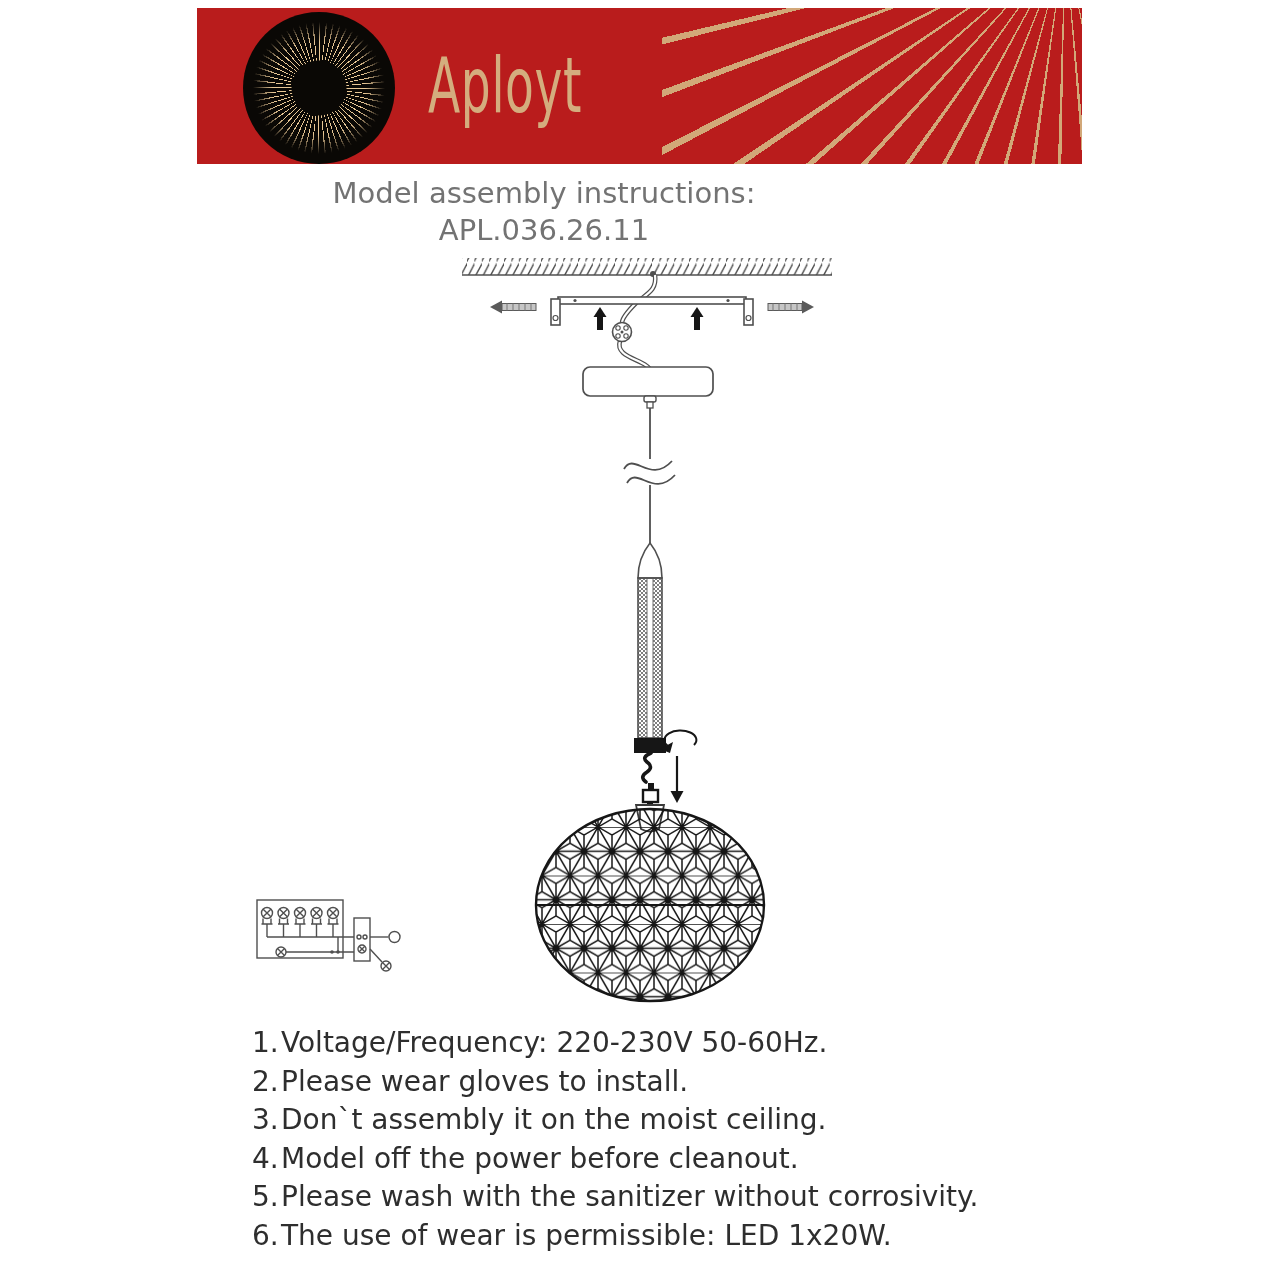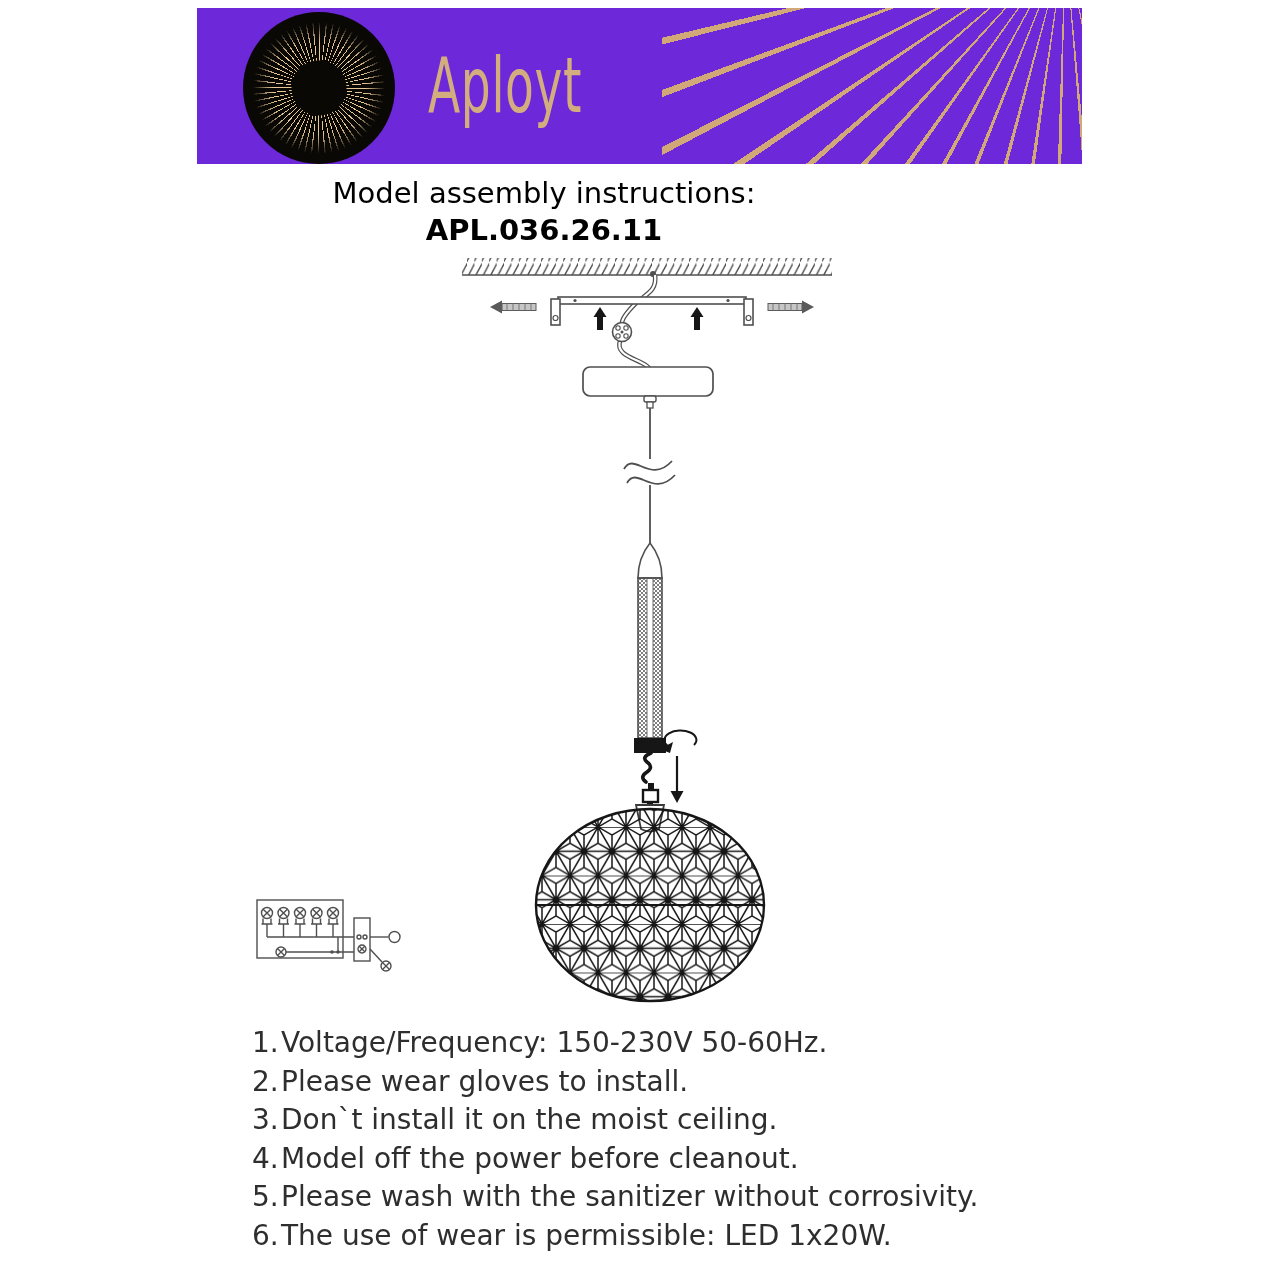--- a/index.html
+++ b/index.html
@@ -5,21 +5,21 @@
   html,body{margin:0;padding:0;}
   body{
     width:1280px;height:1280px;background:#ffffff;position:relative;
     font-family:"DejaVu Sans","Liberation Sans",sans-serif;overflow:hidden;
   }
   .sheet{position:absolute;inset:0;background:#ffffff;}
 
   
   .hdr{
     position:absolute;left:197px;top:8px;width:885px;height:156px;
-    background:#6d28d9;overflow:hidden;
+    background:#b91c1c;overflow:hidden;
   }
   .ray-fan{
     position:absolute;right:0;top:0;width:420px;height:156px;
     background:repeating-conic-gradient(from 181deg at 96% -42%,
       #d2a878 0deg 0.9deg, rgba(210,168,120,0) 0.9deg 6.8deg);
   }
   .logo{
     position:absolute;left:46px;top:4px;width:152px;height:152px;border-radius:50%;
     background:
       radial-gradient(circle at 50% 50%,
@@ -28,23 +28,23 @@
       repeating-conic-gradient(from 0deg,
         #e8c795 0deg 1.2deg, #0a0805 1.2deg 6deg);
   }
   .brand{
     position:absolute;left:231px;top:40px;color:#d4ad7e;
     font-size:76px;line-height:76px;font-weight:400;letter-spacing:1px;
     transform:scaleX(.62);transform-origin:left top;white-space:nowrap;
   }
 
   
-  .title-block{position:absolute;left:0;top:175px;width:1088px;text-align:center;color:#000000;}
+  .title-block{position:absolute;left:0;top:175px;width:1088px;text-align:center;color:#737373;}
   .title-line1{font-size:29px;line-height:37px;}
-  .title-line2{font-size:29px;line-height:36px;font-weight:bold;}
+  .title-line2{font-size:29px;line-height:36px;}
 
   
   .assembly{position:absolute;left:430px;top:245px;width:440px;height:780px;}
   .wiring{position:absolute;left:250px;top:885px;width:175px;height:110px;}
 
   
   .instructions{position:absolute;left:252px;top:1024px;width:810px;color:#2e2e2e;}
   .instr-row{display:flex;font-size:28px;line-height:38.5px;}
   .instr-num{width:29px;flex:0 0 29px;}
   .instr-text{flex:1;white-space:nowrap;}
@@ -252,29 +252,29 @@
       <circle cx="136" cy="81" r="5"></circle>
         <path d="M132.5,77.5 L139.5,84.5 M139.5,77.5 L132.5,84.5"></path>
     </g>
     <circle cx="82" cy="67" r="1.8" fill="#4f4f4f"></circle>
     <circle cx="88" cy="67" r="1.8" fill="#4f4f4f"></circle>
   </svg>
 
   <div class="instructions">
     <div class="instr-row">
       <span class="instr-num">1.</span>
-      <span class="instr-text">Voltage/Frequency: 150-230V 50-60Hz.</span>
+      <span class="instr-text">Voltage/Frequency: 220-230V 50-60Hz.</span>
     </div>
     <div class="instr-row">
       <span class="instr-num">2.</span>
       <span class="instr-text">Please wear gloves to install.</span>
     </div>
     <div class="instr-row">
       <span class="instr-num">3.</span>
-      <span class="instr-text">Don`t install it on the moist ceiling.</span>
+      <span class="instr-text">Don`t assembly it on the moist ceiling.</span>
     </div>
     <div class="instr-row">
       <span class="instr-num">4.</span>
       <span class="instr-text">Model off the power before cleanout.</span>
     </div>
     <div class="instr-row">
       <span class="instr-num">5.</span>
       <span class="instr-text">Please wash with the sanitizer without corrosivity.</span>
     </div>
     <div class="instr-row">

